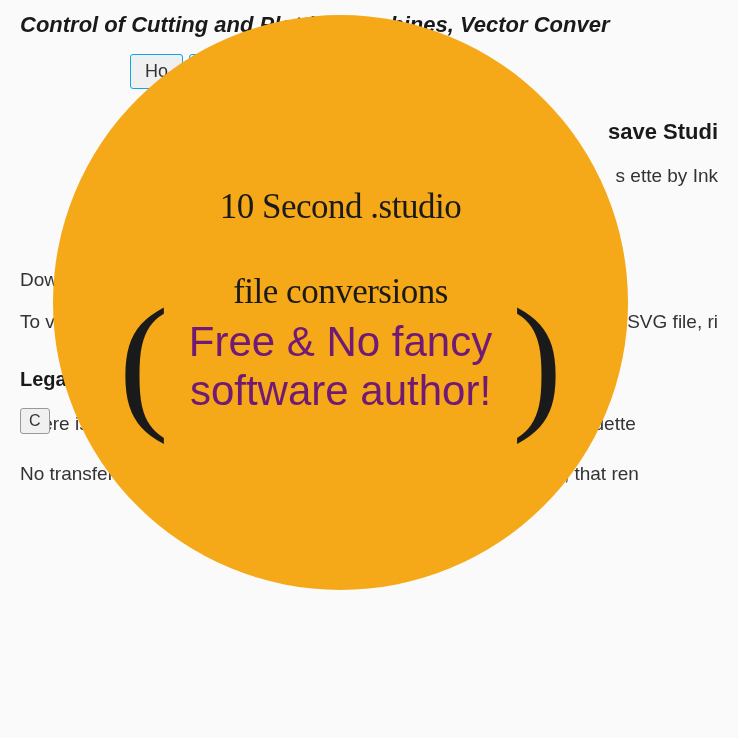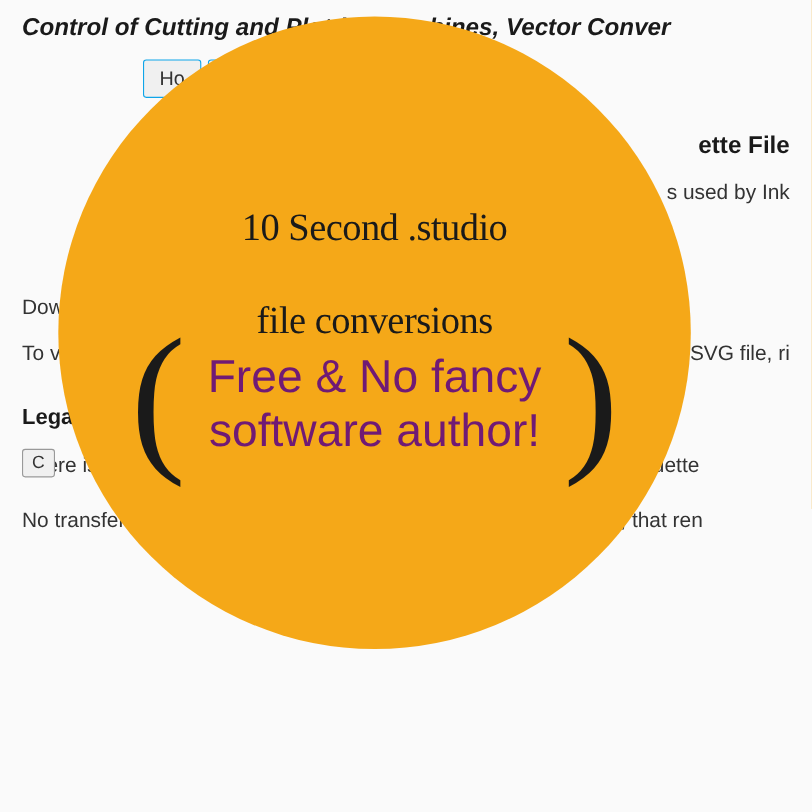--- a/index.html
+++ b/index.html
@@ -150,24 +150,24 @@
 
 <div class="nav-buttons">
   <button class="nav-btn">Ho</button>
   <button class="nav-btn">m</button>
   <button class="nav-btn">File Converte</button>
 </div>
 
 <div class="content">
   <div class="section-heading">
     <span style="visibility:hidden;">C</span>
-    <span style="float:right;">ette File</span>
+    <span style="float:right;">save Studi</span>
   </div>
   <div class="body-text">
-    <span style="float:right;">s used by Ink</span>
+    <span style="float:right;">s ette by Ink</span>
     <span style="clear:both;"></span>
   </div>
 
   <div class="body-text-spaced">Downl</div>
 
   <div class="body-text-2">
     <span>To view the</span>
     <span style="float:right;">. To save the SVG file, ri</span>
   </div>
 

